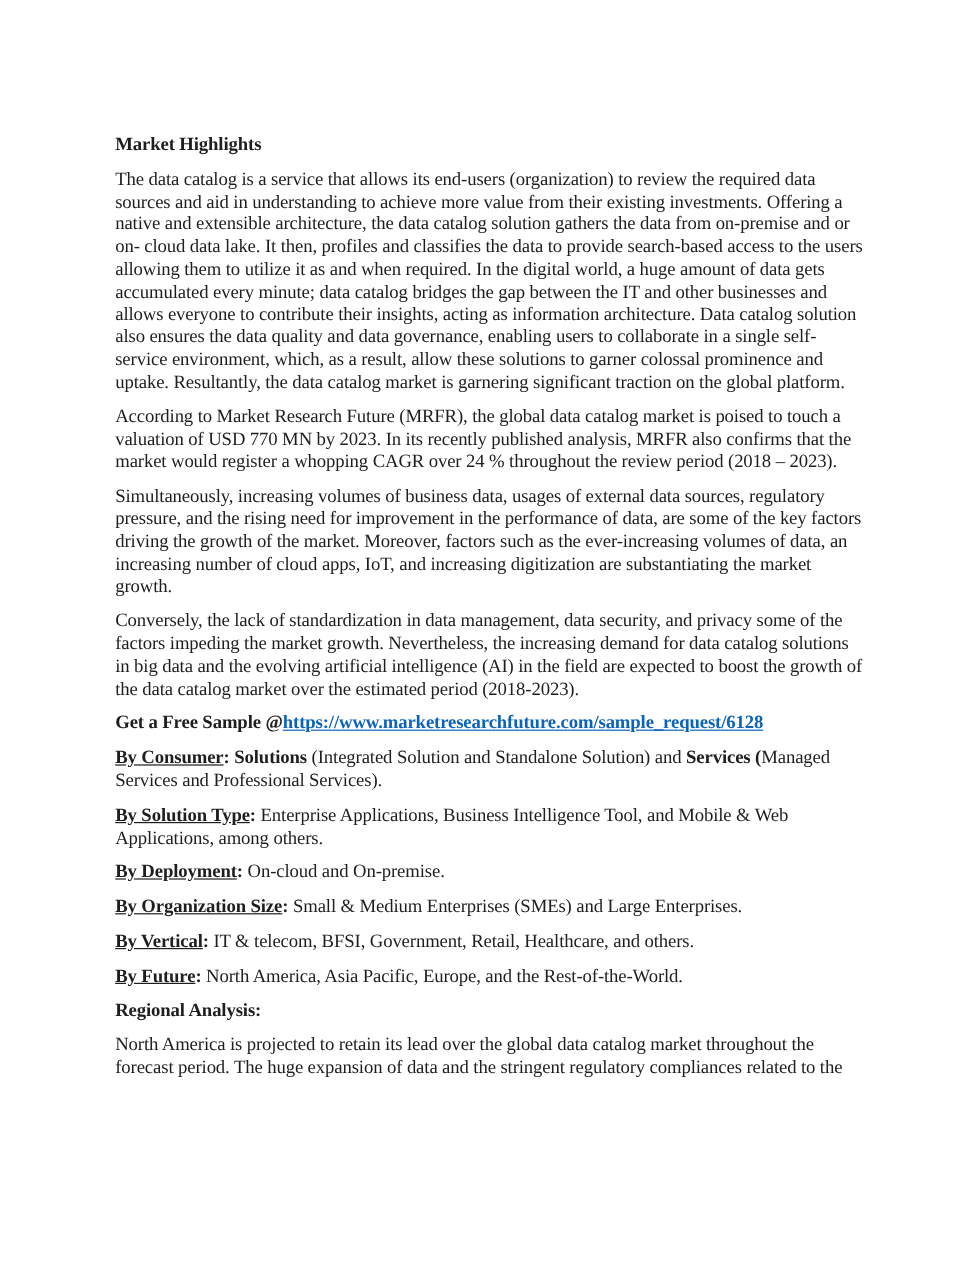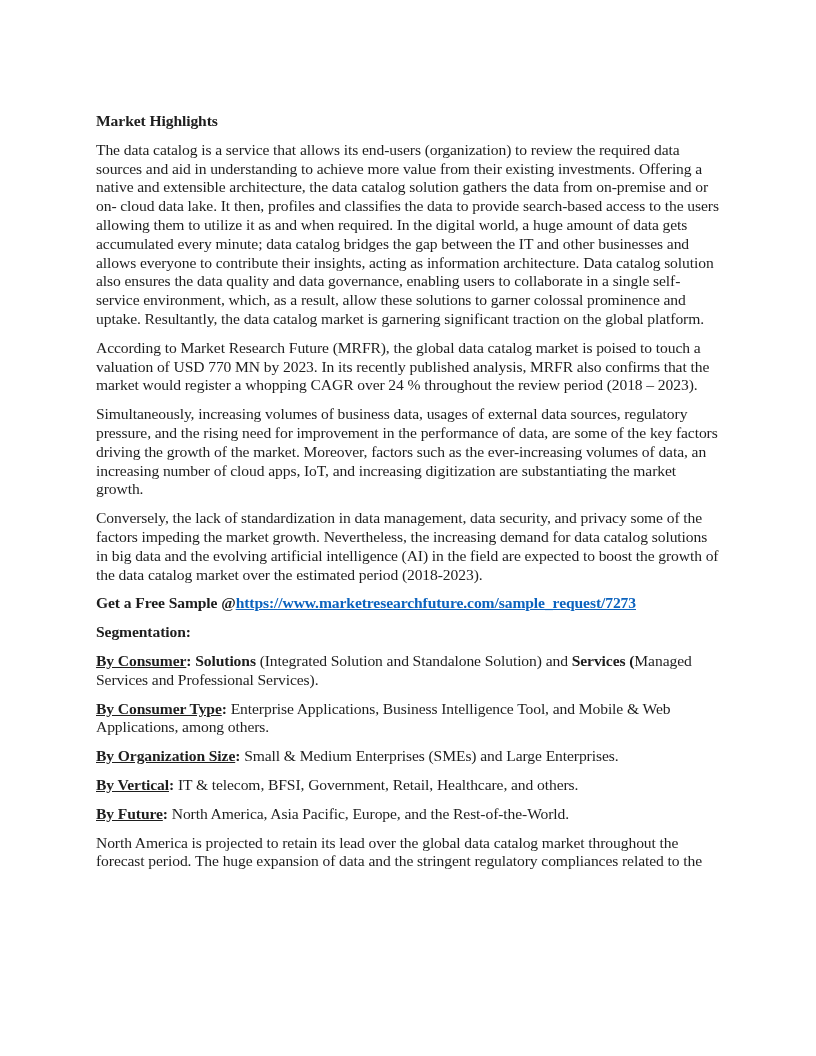--- a/index.html
+++ b/index.html
@@ -50,32 +50,33 @@
   <div class="doc-heading">Market Highlights</div>
 
   <p class="doc-para">The data catalog is a service that allows its end-users (organization) to review the required data sources and aid in understanding to achieve more value from their existing investments. Offering a native and extensible architecture, the data catalog solution gathers the data from on-premise and or on- cloud data lake. It then, profiles and classifies the data to provide search-based access to the users allowing them to utilize it as and when required. In the digital world, a huge amount of data gets accumulated every minute; data catalog bridges the gap between the IT and other businesses and allows everyone to contribute their insights, acting as information architecture. Data catalog solution also ensures the data quality and data governance, enabling users to collaborate in a single self-service environment, which, as a result, allow these solutions to garner colossal prominence and uptake. Resultantly, the data catalog market is garnering significant traction on the global platform.</p>
 
   <p class="doc-para">According to Market Research Future (MRFR), the global data catalog market is poised to touch a valuation of USD 770 MN by 2023. In its recently published analysis, MRFR also confirms that the market would register a whopping CAGR over 24 % throughout the review period (2018 – 2023).</p>
 
   <p class="doc-para">Simultaneously, increasing volumes of business data, usages of external data sources, regulatory pressure, and the rising need for improvement in the performance of data, are some of the key factors driving the growth of the market. Moreover, factors such as the ever-increasing volumes of data, an increasing number of cloud apps, IoT, and increasing digitization are substantiating the market growth.</p>
 
   <p class="doc-para">Conversely, the lack of standardization in data management, data security, and privacy some of the factors impeding the market growth. Nevertheless, the increasing demand for data catalog solutions in big data and the evolving artificial intelligence (AI) in the field are expected to boost the growth of the data catalog market over the estimated period (2018-2023).</p>
 
-  <p class="doc-para"><span class="b">Get a Free Sample @</span><a class="doc-link" href="#">https://www.marketresearchfuture.com/sample_request/7273</a></p>
+  <p class="doc-para"><span class="b">Get a Free Sample @</span><a class="doc-link" href="#">https://www.marketresearchfuture.com/sample_request/6128</a></p>
 
-  <p class="doc-para"><span class="b">Segmentation:</span></p>
 
 
   <p class="doc-para"><span class="bu">By Consumer</span><span class="b">: </span><span class="b">Solutions</span><span> (Integrated Solution and Standalone Solution) and </span><span class="b">Services (</span><span>Managed Services and Professional Services).</span></p>
 
-  <p class="doc-para"><span class="bu">By Consumer Type</span><span class="b">: </span><span>Enterprise Applications, Business Intelligence Tool, and Mobile &amp; Web Applications, among others.</span></p>
+  <p class="doc-para"><span class="bu">By Solution Type</span><span class="b">: </span><span>Enterprise Applications, Business Intelligence Tool, and Mobile &amp; Web Applications, among others.</span></p>
 
+  <p class="doc-para"><span class="bu">By Deployment</span><span class="b">: </span><span>On-cloud and On-premise.</span></p>
 
   <p class="doc-para"><span class="bu">By Organization Size</span><span class="b">: </span><span>Small &amp; Medium Enterprises (SMEs) and Large Enterprises.</span></p>
 
   <p class="doc-para"><span class="bu">By Vertical</span><span class="b">: </span><span>IT &amp; telecom, BFSI, Government, Retail, Healthcare, and others.</span></p>
 
   <p class="doc-para"><span class="bu">By Future</span><span class="b">: </span><span>North America, Asia Pacific, Europe, and the Rest-of-the-World.</span></p>
 
+  <p class="doc-para"><span class="b">Regional Analysis:</span></p>
 
   <p class="doc-para">North America is projected to retain its lead over the global data catalog market throughout the forecast period. The huge expansion of data and the stringent regulatory compliances related to the</p>
 
 </div>
 
 </body></html>

